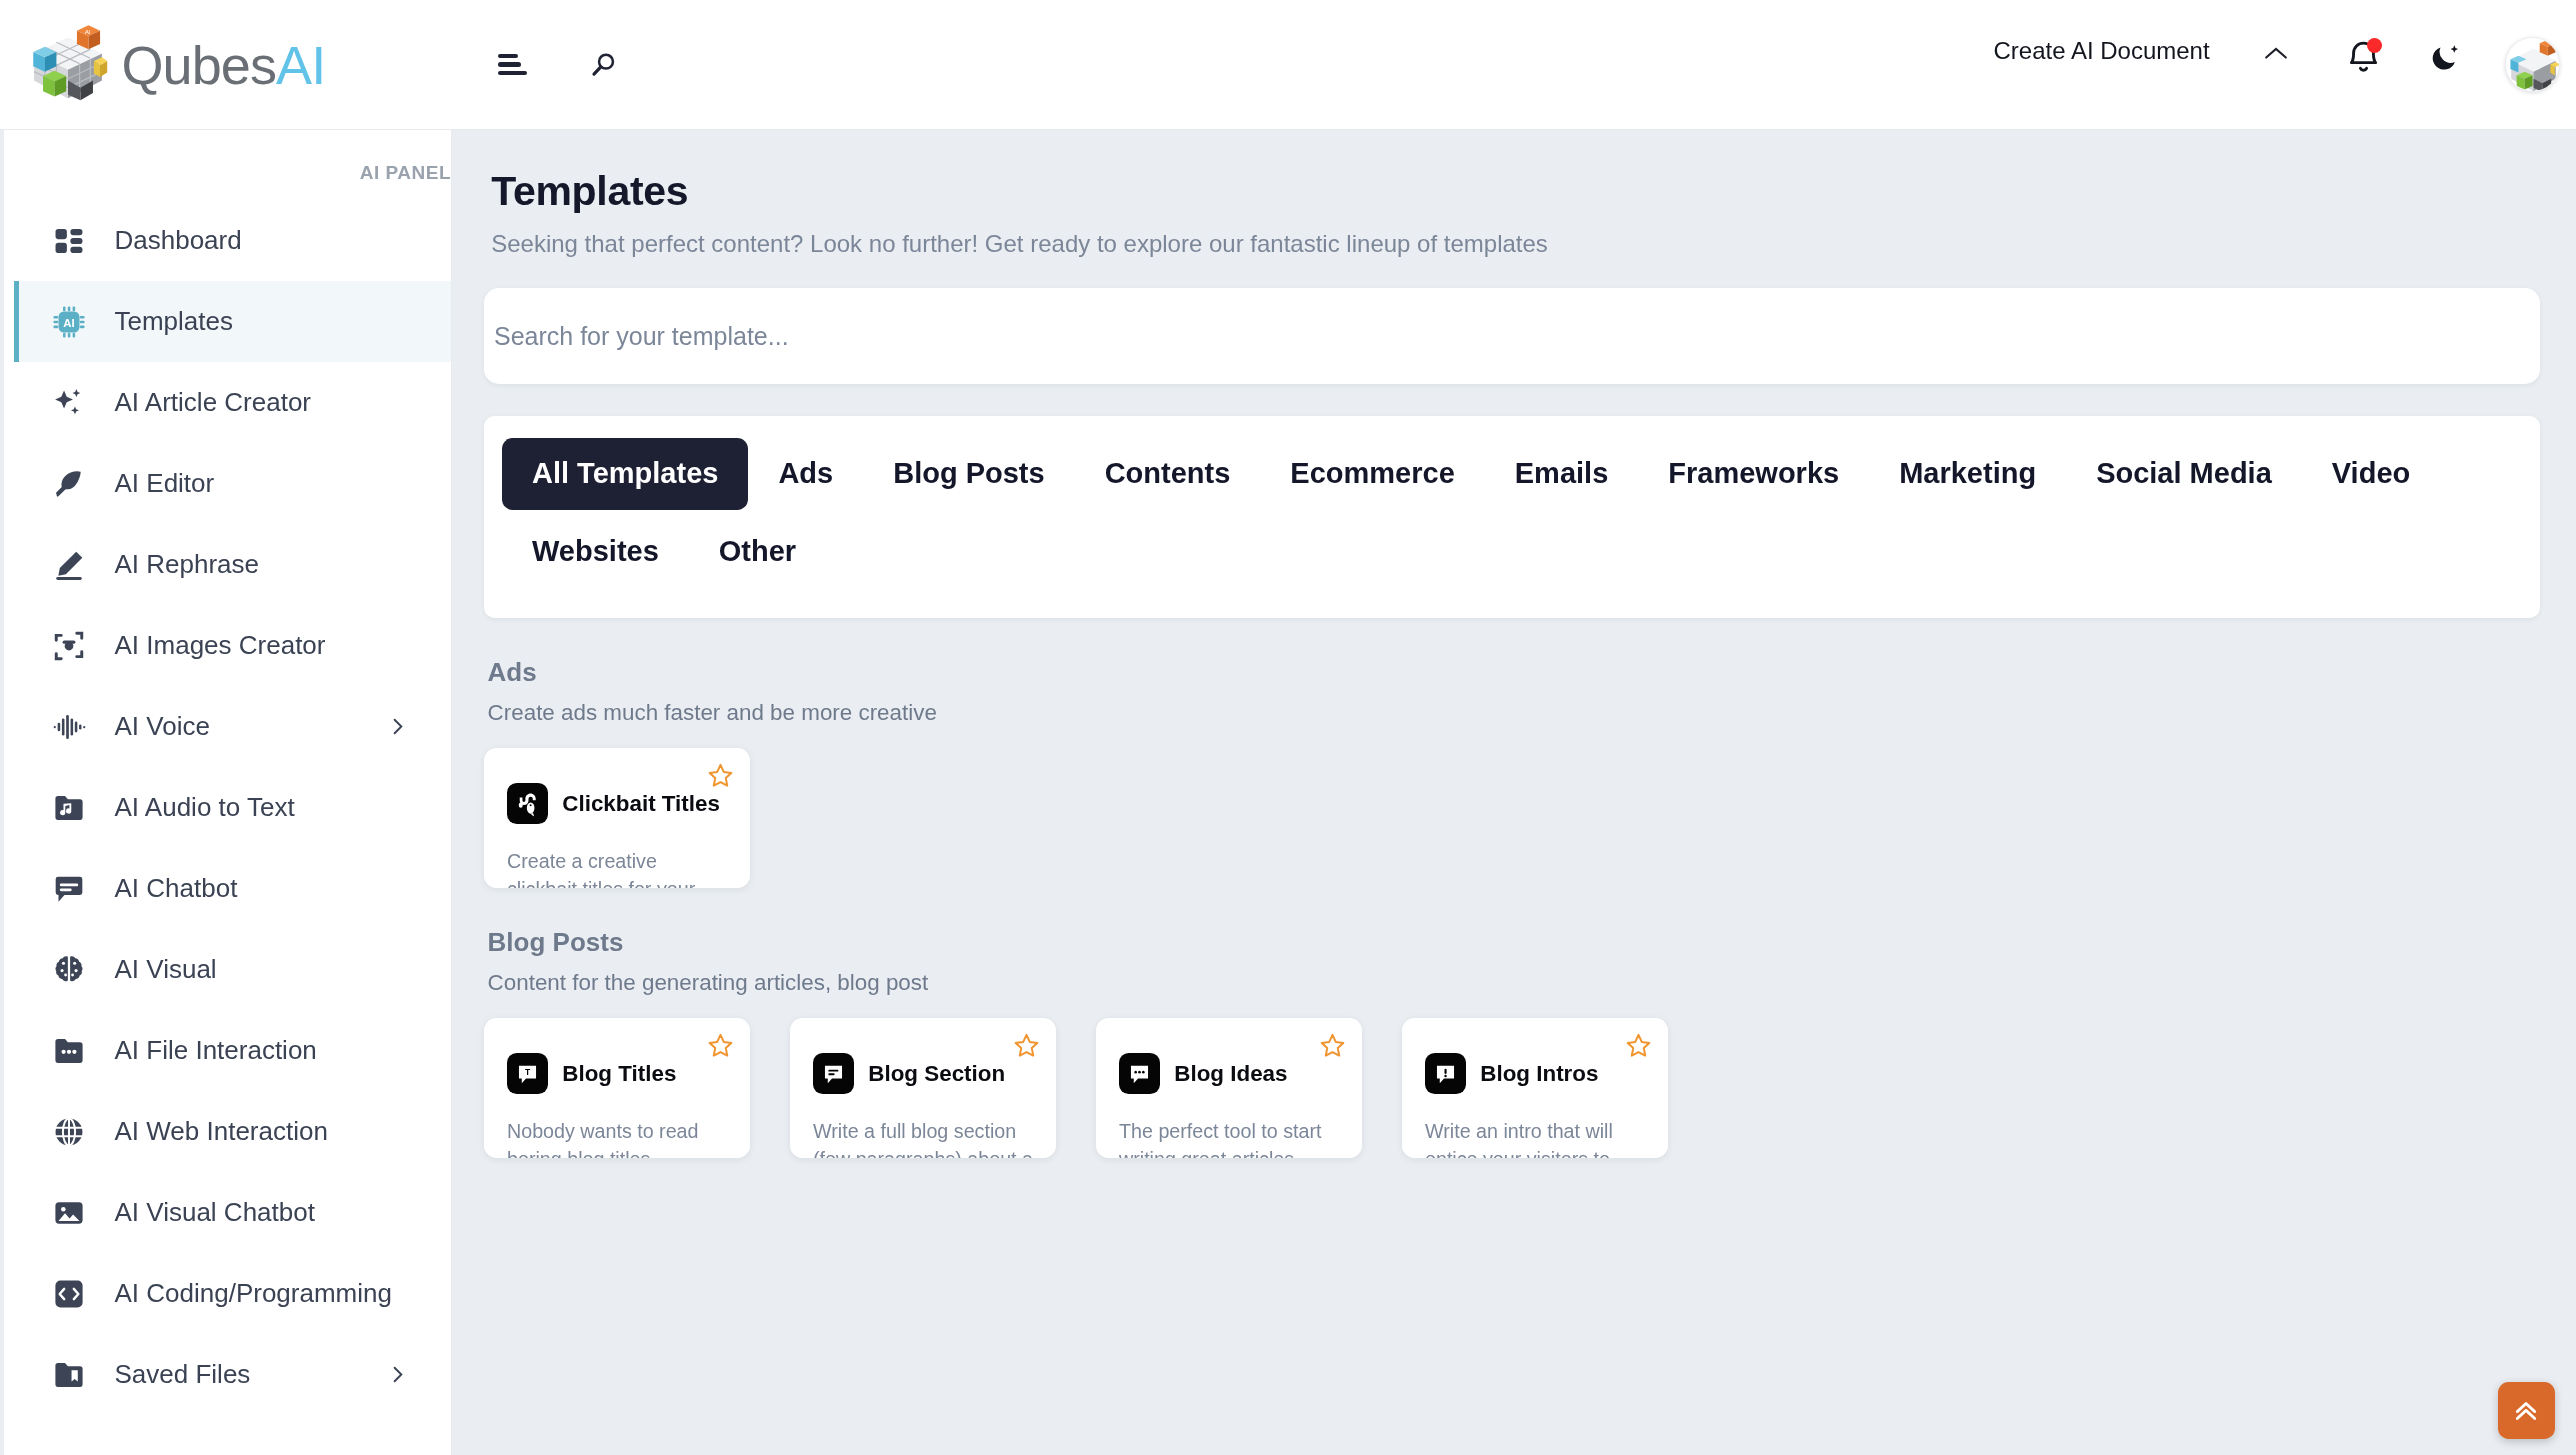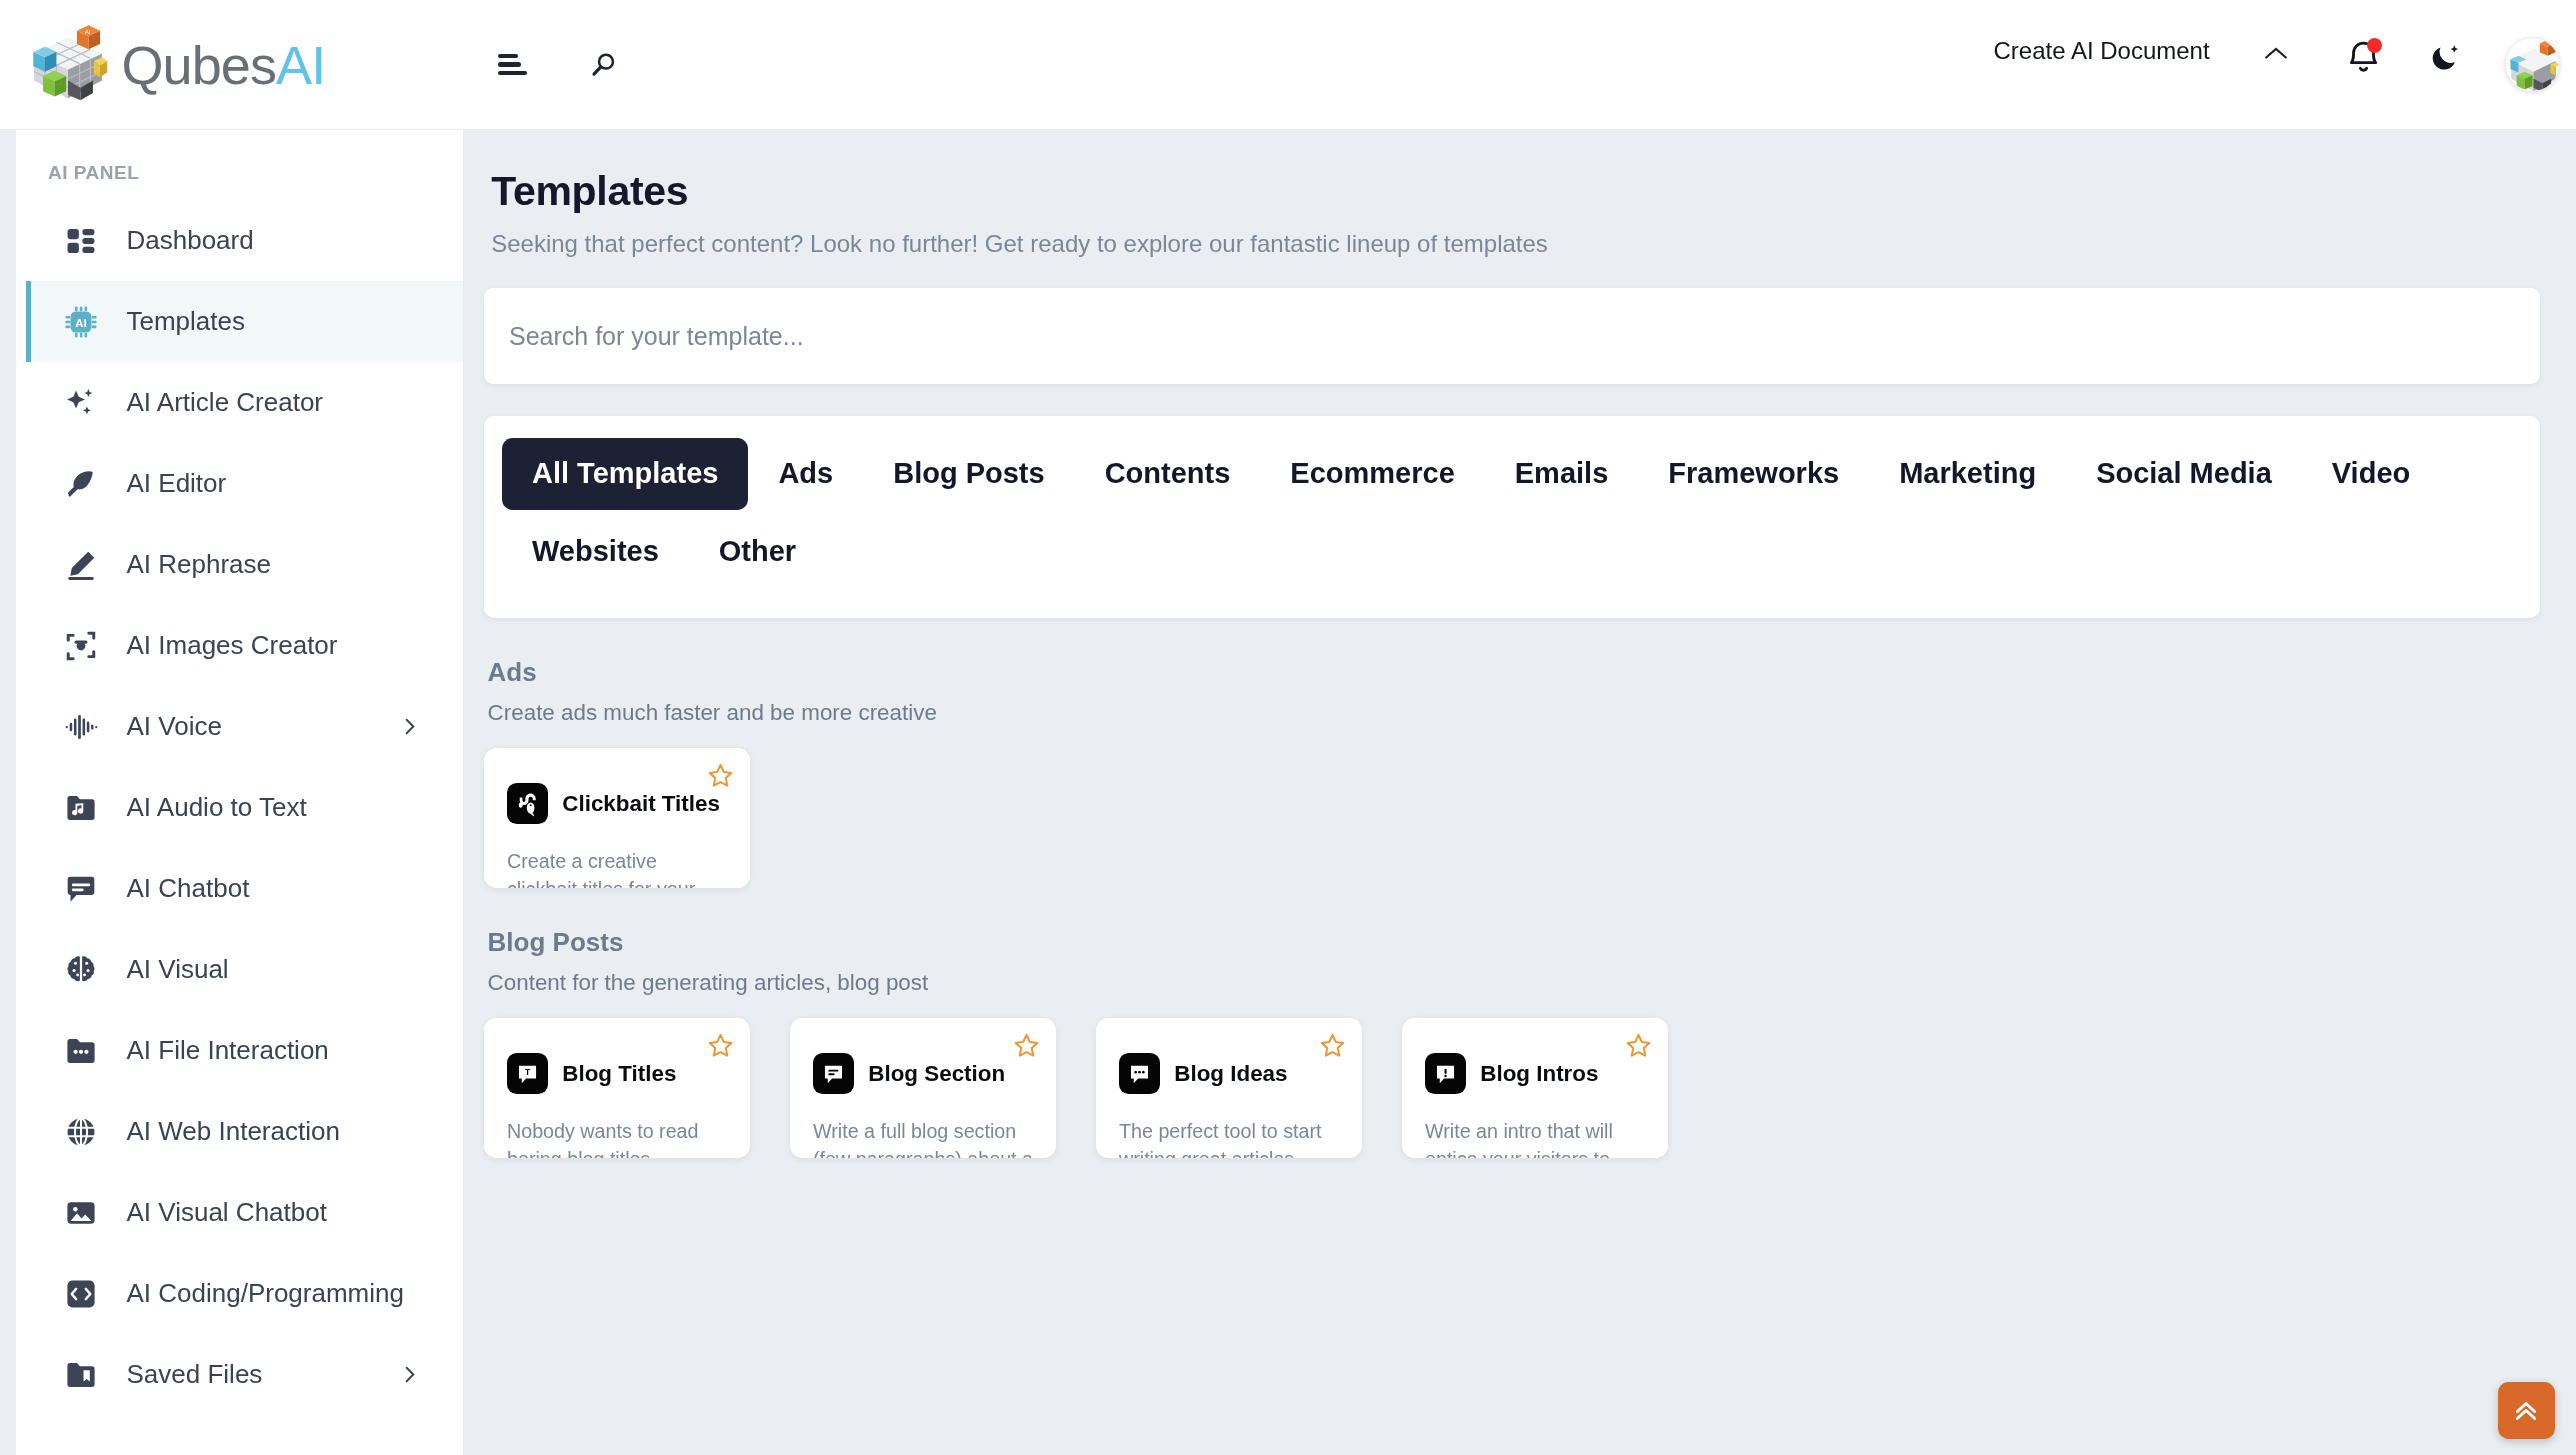--- a/index.html
+++ b/index.html
@@ -56,26 +56,27 @@
   }
   .avatar {
     width: 55px; height: 55px; border-radius: 50%;
     background: #fff; border: 1.8px solid #eceff3;
     position: relative; overflow: hidden; cursor: pointer;
     box-shadow: 0 0.9px 4.5px rgba(0,0,0,.14);
   }
 
   
   .sidebar {
-    position: absolute; top: 130px; left: 16px;
+    position: absolute; top: 130px; left: 4px;
     width: 448px; height: 1326px;
     background: #ffffff;
     border-right: 0.9px solid #e7ebef;
     overflow: hidden;
     z-index: 20;
+    text-align: right;
   }
   .panel-label {
     font-size: 19px; font-weight: bold; letter-spacing: 0.5px;
     color: #9aa3ad; padding: 32px 0 16px 32px;
   }
   .nav-item {
     display: flex; align-items: center;
     height: 81px; padding-left: 29.5px; padding-right: 42px;
     cursor: pointer; position: relative;
     border-left: 5.4px solid transparent;
@@ -104,24 +105,24 @@
   .page-title {
     font-size: 41px; font-weight: bold; color: #15172a;
     padding: 38px 0 0 7.2px; letter-spacing: -0.3px;
   }
   .page-sub {
     font-size: 24px; color: #7b8698; padding: 15px 0 0 7.2px;
   }
   .search-box {
     margin-top: 30px;
     height: 96px; background: #fff;
-    border-radius: 9px;
+    border-radius: 15px;
     box-shadow: 0 1.8px 5.4px rgba(20,30,50,.06);
     display: flex; align-items: center;
-    padding: 0 25px;
+    padding: 0 10px;
   }
   .search-box input {
     border: 0; outline: 0; width: 100%;
     font-size: 25px; color: #424d5f;
     font-family: "Liberation Sans", sans-serif;
     background: transparent;
   }
   .search-box input::placeholder { color: #7b8698; }
 
   .tabs-card {

